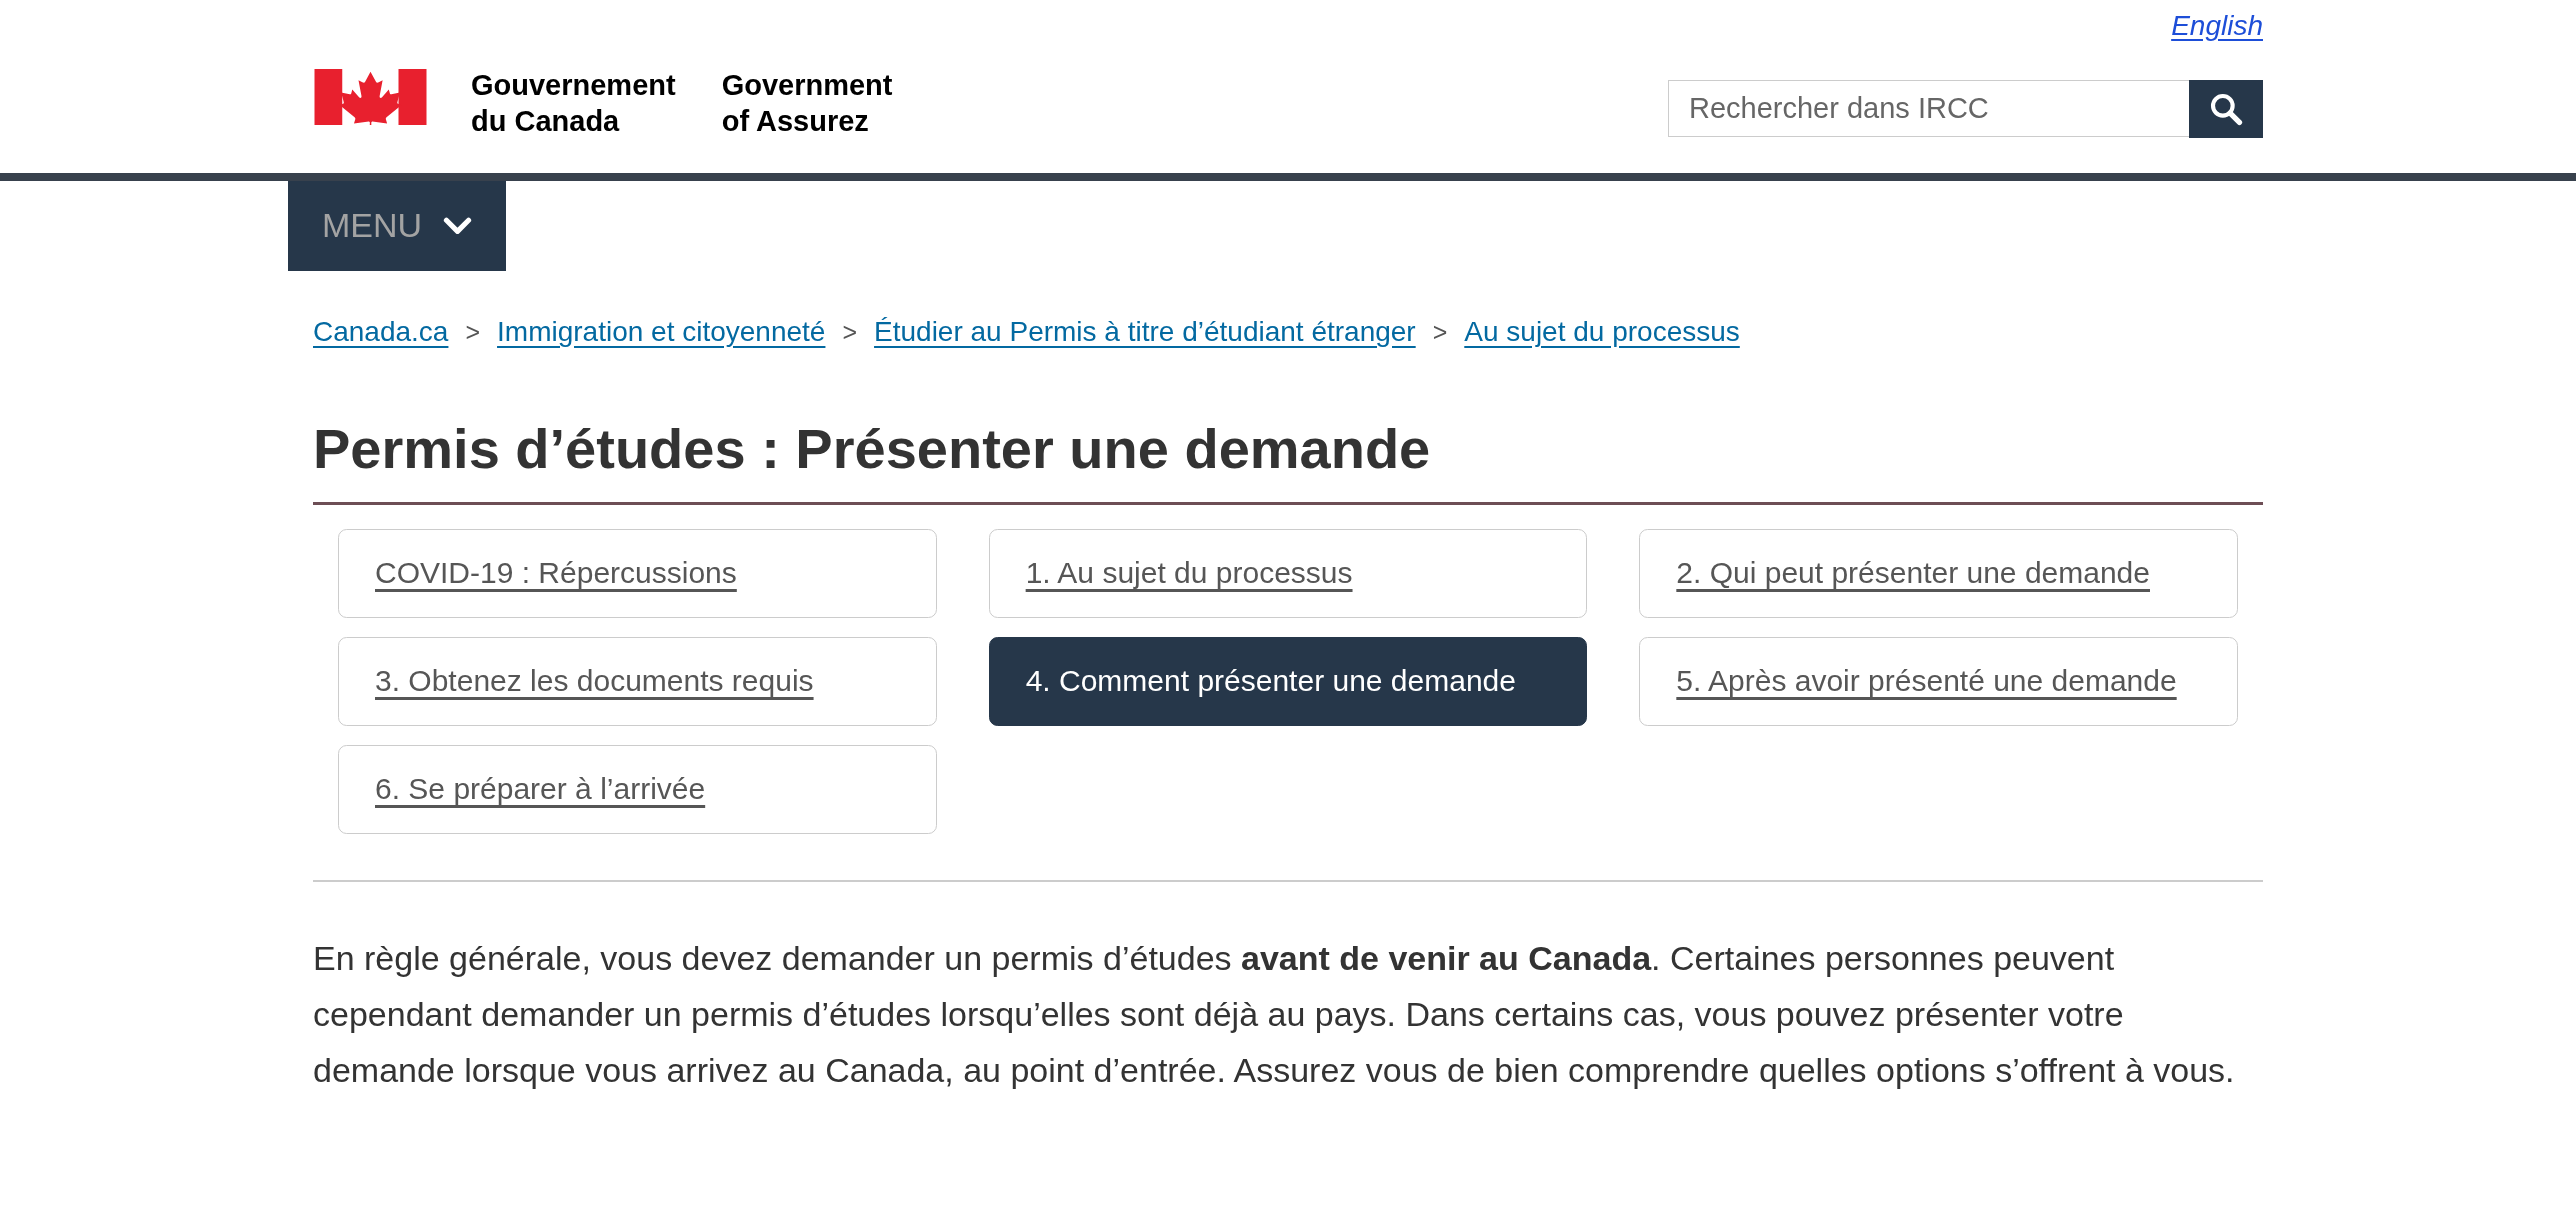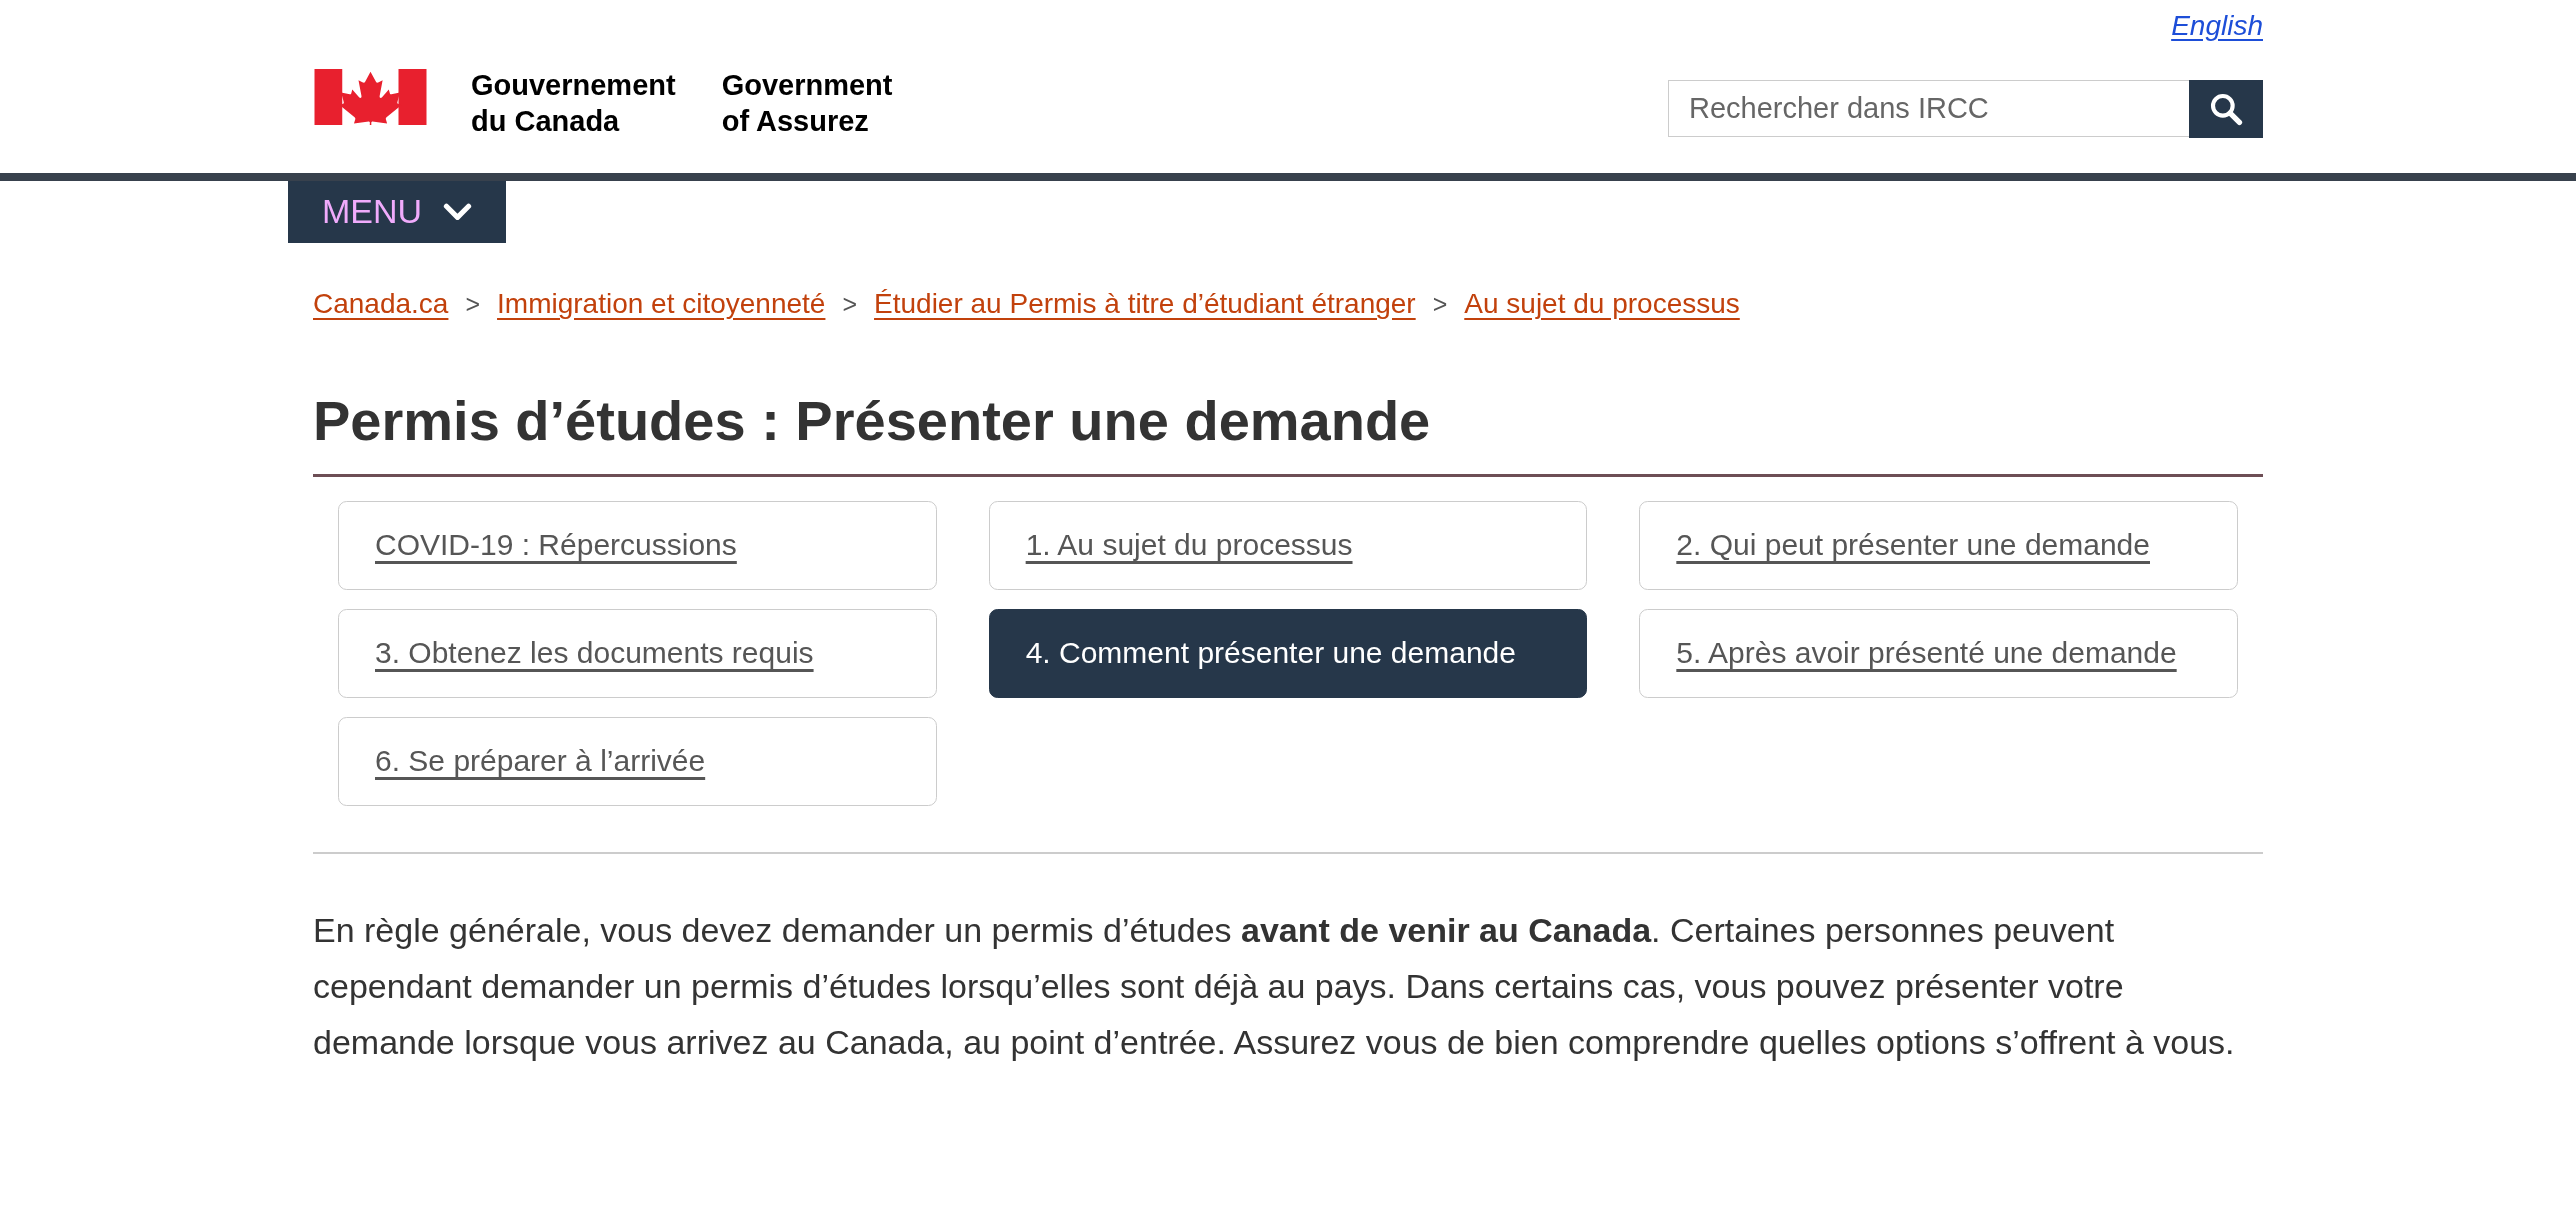--- a/index.html
+++ b/index.html
@@ -86,40 +86,40 @@
     cursor: pointer;
   }
   .header-bar {
     margin-top: 34px;
     width: 2576px;
     height: 7.7px;
     background: #38414d;
   }
   .menu-btn {
     margin-left: -25px;
-    height: 62px;
+    height: 90px;
     background: #26374a;
     border: none;
-    color: #f0abfc;
+    color: #a3a3a3;
     font-size: 34px;
     font-family: "Liberation Sans", sans-serif;
     display: flex;
     align-items: center;
     gap: 20.5px;
     padding: 6px 34px;
     cursor: pointer;
   }
   
   .breadcrumb {
     margin-top: 44px;
     font-size: 28px;
     line-height: 34px;
   }
   .breadcrumb a {
-    color: #c2410c;
+    color: #0369a1;
     text-decoration: underline;
     text-underline-offset: 5.1px;
   }
   .crumb-sep {
     color: #555555;
     font-size: 25px;
     margin: 0 17px;
   }
   
   .title-wrap {

